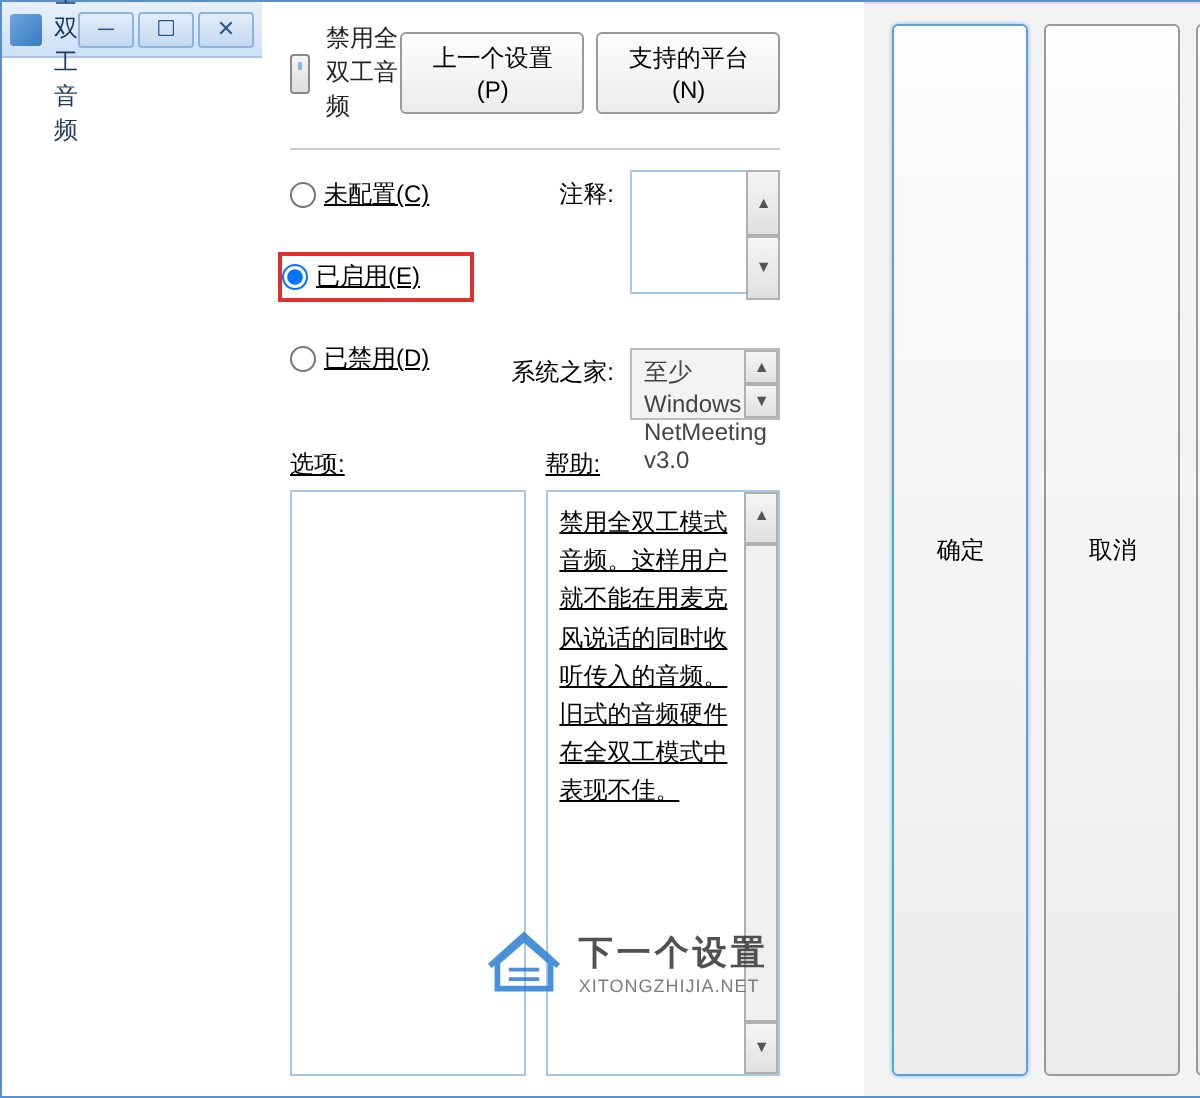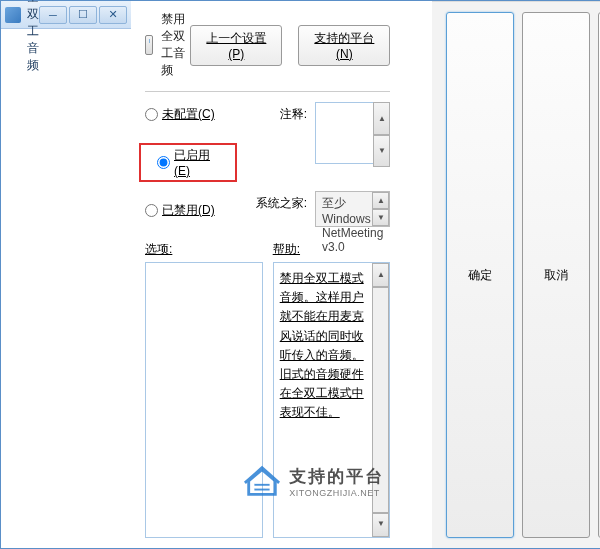--- a/index.html
+++ b/index.html
@@ -14,31 +14,31 @@
     .win-btn { width: 28px; height: 18px; background: linear-gradient(to bottom, #e2edf9, #c4d9f0); border: 1px solid #8fb4db; border-radius: 2px; display: flex; align-items: center; justify-content: center; color: #2b5a8c; font-size: 11px; cursor: pointer; }
     .win-close { background: linear-gradient(to bottom, #e2edf9, #c4d9f0); }
     
     .content { flex: 1; padding: 10px 14px; display: flex; flex-direction: column; position: relative; }
     
     .header-row { display: flex; align-items: center; justify-content: space-between; margin-bottom: 8px; }
     .header-left { display: flex; align-items: center; gap: 8px; }
     .header-icon { width: 20px; height: 20px; border: 1px solid #8a8a8a; background: linear-gradient(to bottom, #f5f5f5, #ddd); border-radius: 2px; position: relative; }
     .header-icon::before { content: ''; position: absolute; top: 3px; left: 3px; right: 3px; height: 4px; background: #8ab8e0; }
     .header-title { font-size: 12px; color: #222; }
-    .header-buttons { display: flex; gap: 16px; text-decoration: underline; }
+    .header-buttons { display: flex; gap: 6px; }
     .nav-btn { padding: 4px 14px; background: linear-gradient(to bottom, #fdfdfd, #ececec); border: 1px solid #9a9a9a; border-radius: 3px; font-size: 12px; cursor: pointer; min-width: 92px; text-align: center; }
     
     .divider { height: 1px; background: #ccc; margin: 4px 0 10px 0; }
     
     .config-row { display: flex; gap: 10px; }
     .radio-col { width: 92px; display: flex; flex-direction: column; gap: 20px; padding-top: 4px; text-decoration: underline; }
     .radio-item { display: flex; align-items: center; gap: 4px; cursor: pointer; }
     .radio-item input { margin: 0; }
     .radio-label { font-size: 12px; }
-    .highlighted { border: 2px solid #e03030; padding: 2px 16px; margin-left: -6px; }
+    .highlighted { border: 2px solid #e03030; padding: 2px 0; margin-left: -6px; }
     
     .fields-col { flex: 1; display: flex; flex-direction: column; gap: 24px; }
     .field-row { display: flex; align-items: flex-start; gap: 8px; }
     .field-label { width: 60px; text-align: right; font-size: 12px; padding-top: 4px; }
     .field-box { flex: 1; position: relative; }
     .textarea-box { border: 1px solid #a9c8e6; background: #fff; height: 62px; width: 100%; resize: none; font-family: inherit; font-size: 12px; padding: 3px; }
     .platform-box { border: 1px solid #bbb; background: #f3f3f3; height: 36px; width: 100%; padding: 3px 6px; font-size: 12px; color: #444; display: flex; align-items: flex-start; position: relative; }
     .scroll-btns { position: absolute; right: 0; top: 0; bottom: 0; width: 17px; display: flex; flex-direction: column; }
     .scroll-btn { flex: 1; background: linear-gradient(to bottom, #f5f5f5, #e0e0e0); border: 1px solid #b0b0b0; display: flex; align-items: center; justify-content: center; font-size: 8px; color: #555; cursor: pointer; }
     
@@ -147,21 +147,21 @@
     </div>
 
     <div class="watermark">
       <svg class="wm-icon" viewBox="0 0 40 40">
         <path d="M6 20 L20 8 L34 20 L34 34 L6 34 Z" fill="none" stroke="#2a7fd4" stroke-width="3"></path>
         <path d="M2 22 L20 6 L38 22" fill="none" stroke="#2a7fd4" stroke-width="3"></path>
         <line x1="12" y1="24" x2="28" y2="24" stroke="#2a7fd4" stroke-width="2"></line>
         <line x1="12" y1="29" x2="28" y2="29" stroke="#2a7fd4" stroke-width="2"></line>
       </svg>
       <div class="wm-text">
-        <div class="wm-cn">支持的平台</div>
+        <div class="wm-cn">下一个设置</div>
         <div class="wm-en">XITONGZHIJIA.NET</div>
       </div>
     </div>
   </div>
 
   <div class="footer">
     <button class="footer-btn primary"><span>确定</span></button>
     <button class="footer-btn"><span>取消</span></button>
     <button class="footer-btn"><span>应用(A)</span></button>
   </div>

